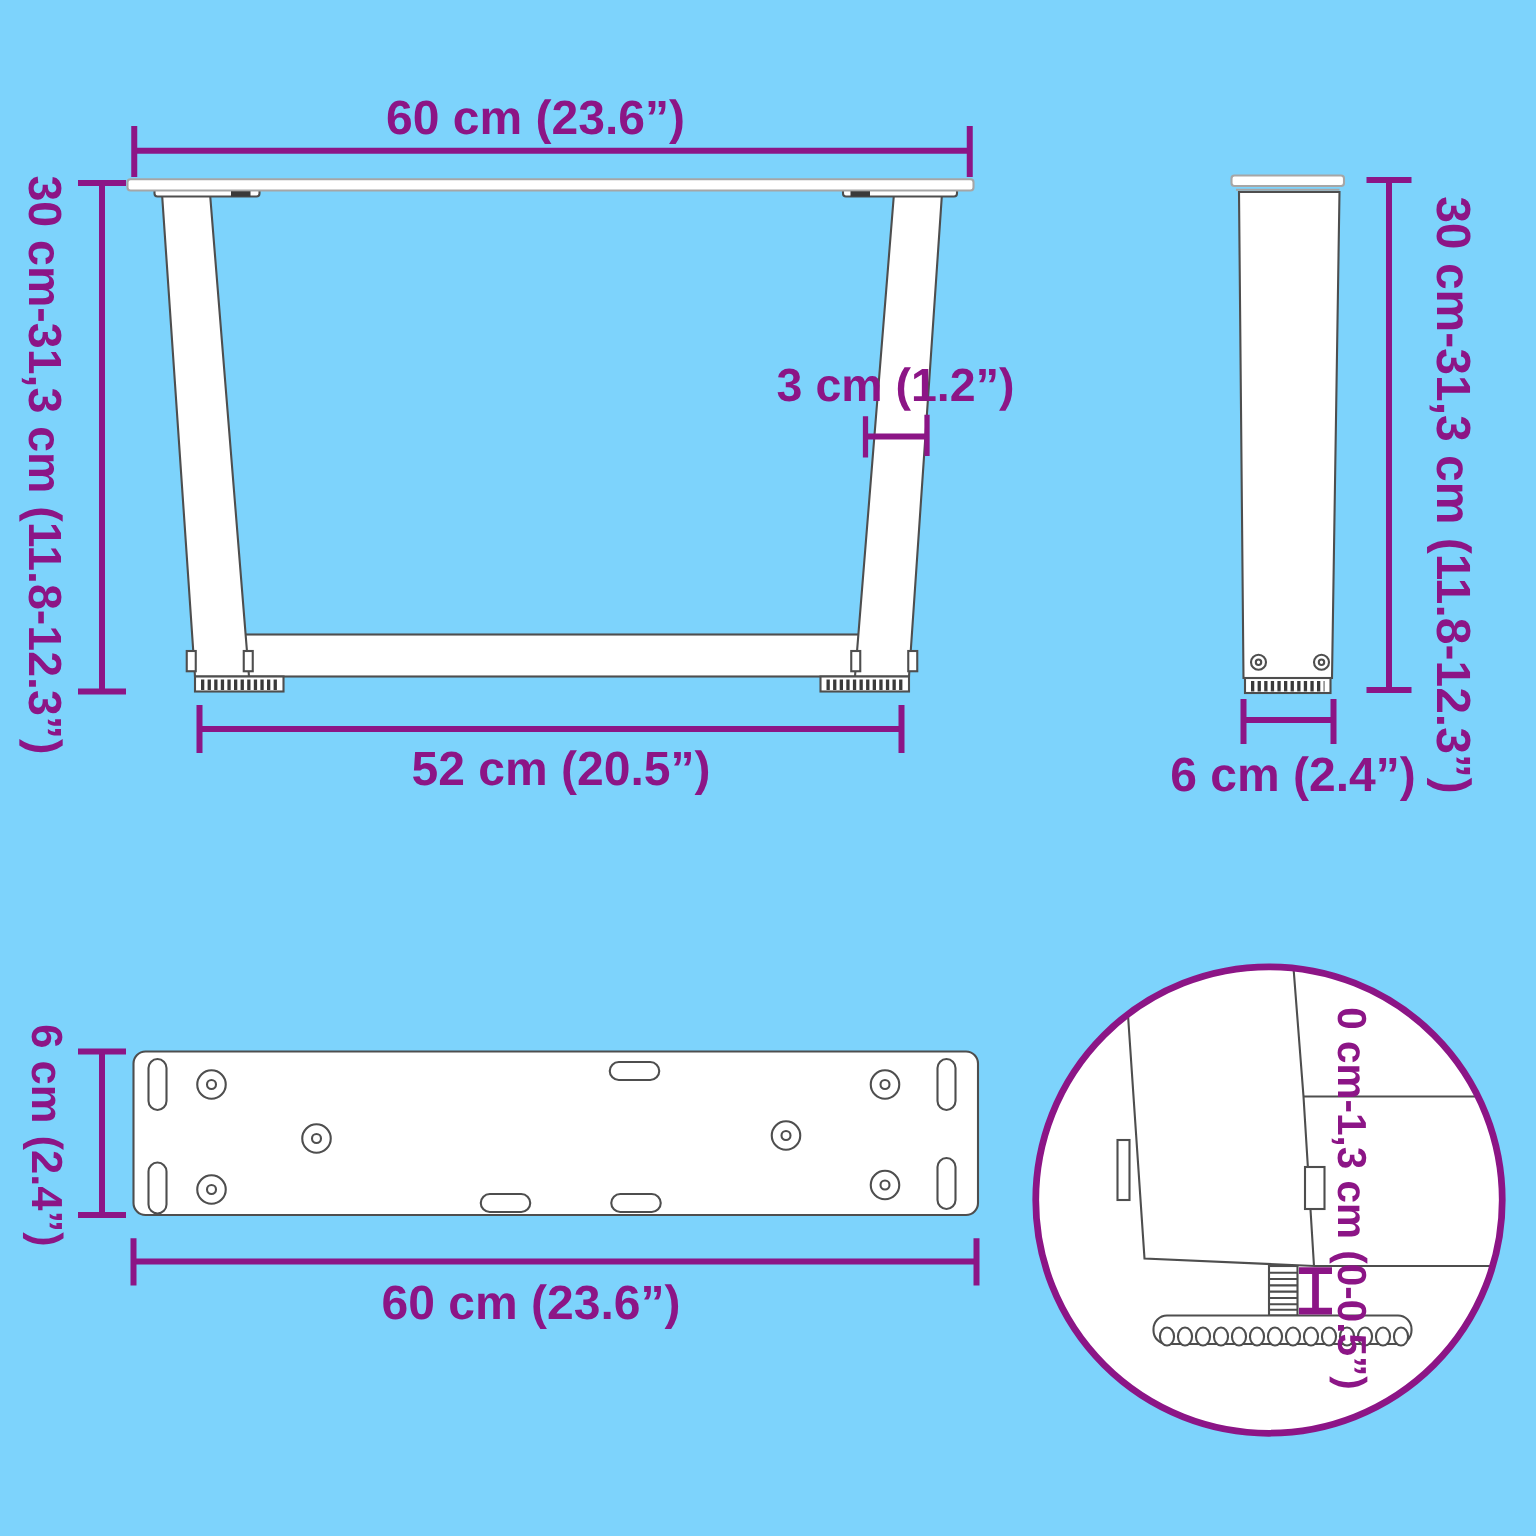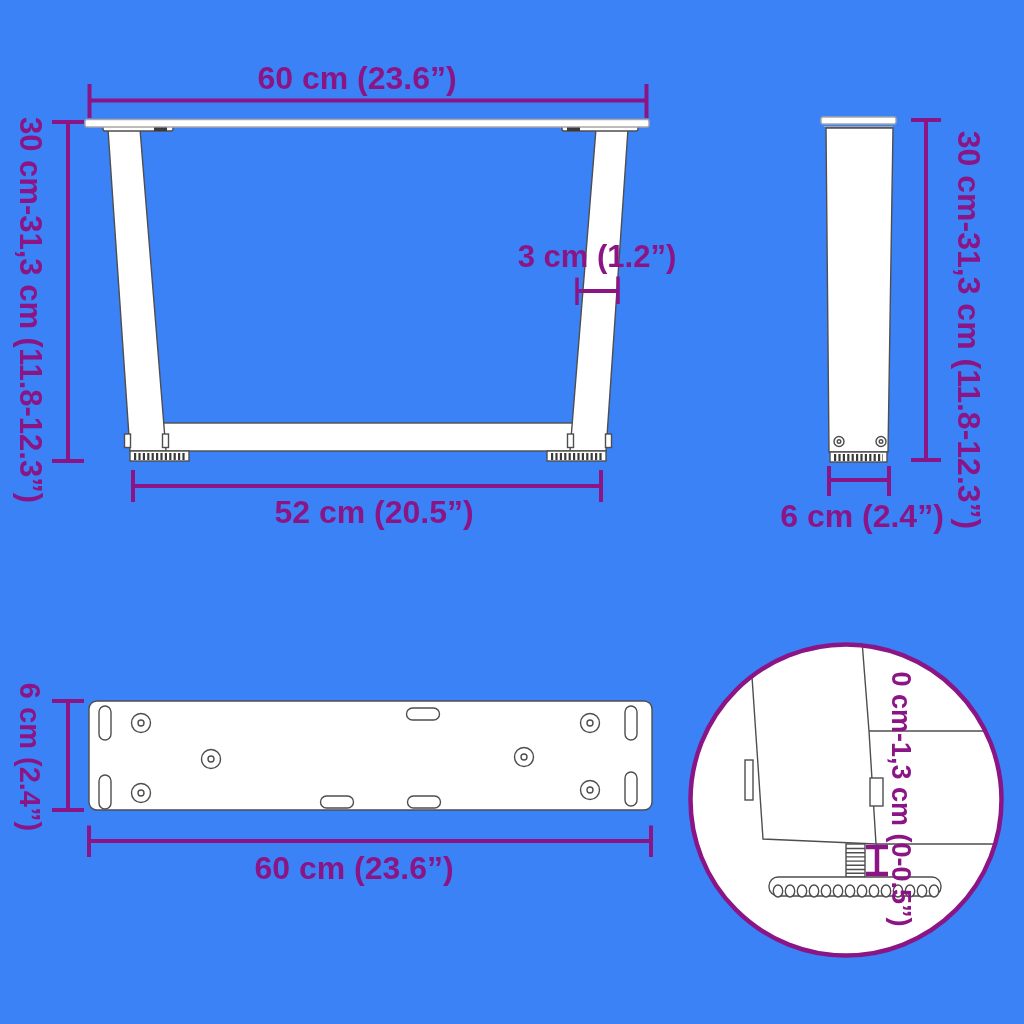--- a/index.html
+++ b/index.html
@@ -1,16 +1,16 @@
 <!DOCTYPE html>
 <html><head>
 <meta charset="utf-8">
 <style>
   html,body { margin:0; padding:0; background:#ffffff; }
-  .page { position:relative; width:1024px; height:1024px; background:#3b82f6; overflow:hidden; }
+  .page { position:relative; width:1024px; height:1024px; background:#7dd3fc; overflow:hidden; }
   svg { display:block; }
   .shape   { fill:#ffffff; stroke:#4e4e4e; stroke-width:1.4; }
   .shape-light { fill:#ffffff; stroke:#a6a6a6; stroke-width:1.4; }
   .ln      { fill:none; stroke:#4e4e4e; stroke-width:1.4; }
   .ln-light{ fill:none; stroke:#a6a6a6; stroke-width:1.2; }
   .hatch   { fill:none; stroke:#3a3a3a; stroke-width:7; stroke-dasharray:2.2 2.2; }
   .screwdash { fill:#3a3a3a; stroke:none; }
   .dim     { fill:none; stroke:#8c1586; stroke-width:4; }
   .dim-thin{ fill:none; stroke:#8c1586; stroke-width:3.5; }
   .dim-det { fill:none; stroke:#8c1586; stroke-width:4.5; }

